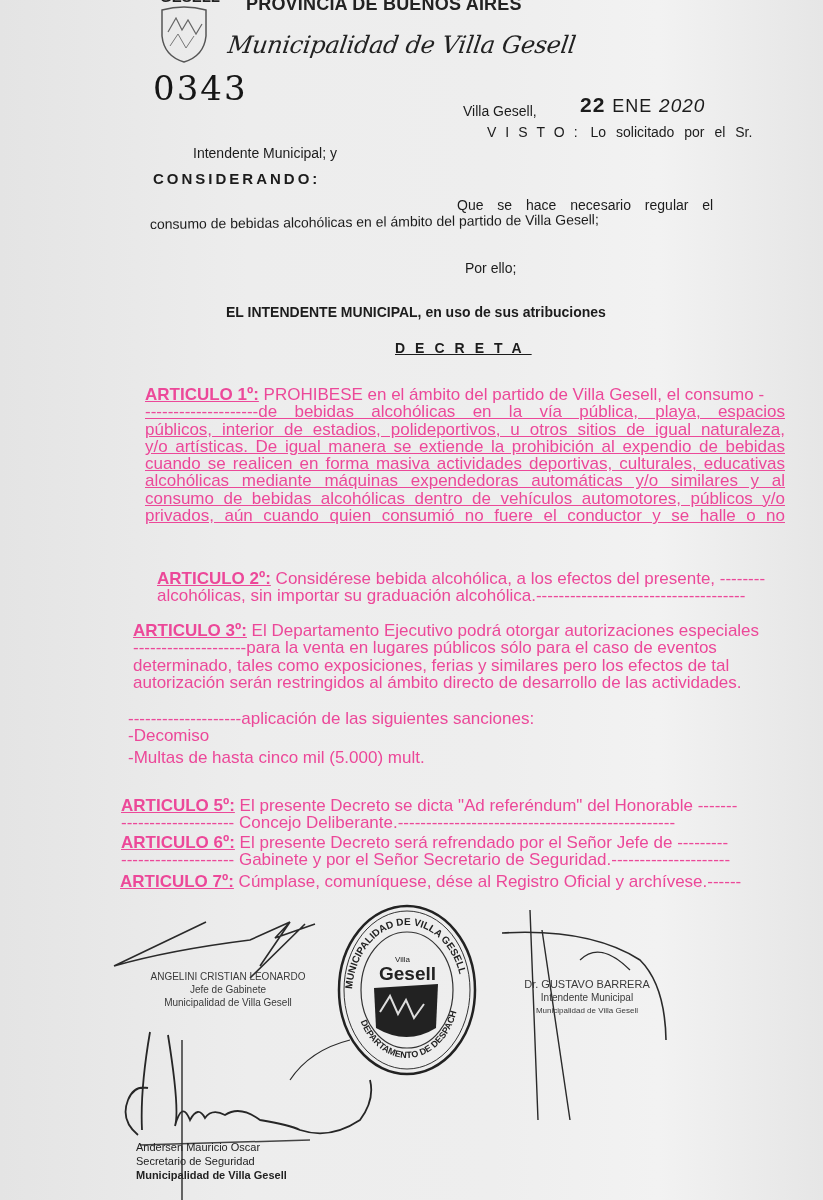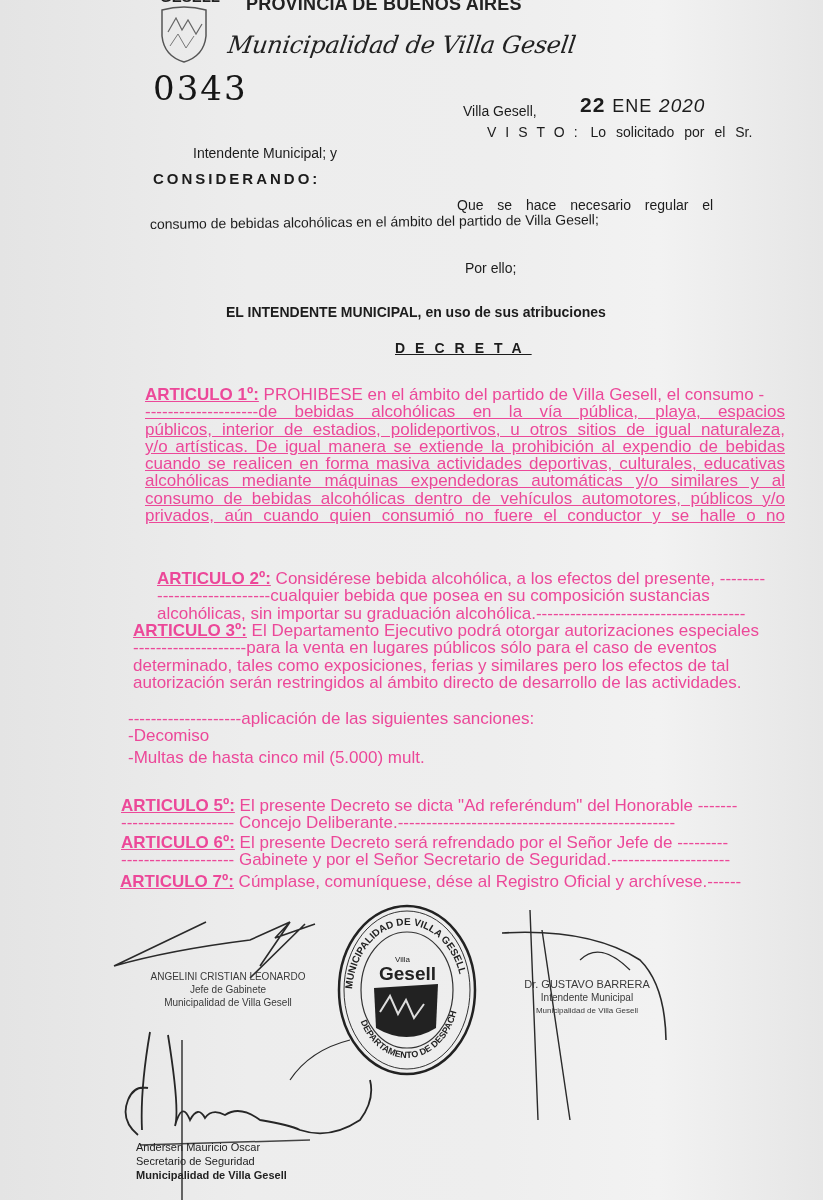--- a/index.html
+++ b/index.html
@@ -72,21 +72,20 @@
   <span class="line just">públicos, interior de estadios, polideportivos, u otros sitios de igual naturaleza,</span>
   <span class="line just">y/o artísticas. De igual manera se extiende la prohibición al expendio de bebidas</span>
   <span class="line just">cuando se realicen en forma masiva actividades deportivas, culturales, educativas</span>
   <span class="line just">alcohólicas mediante máquinas expendedoras automáticas y/o similares y al</span>
   <span class="line just">consumo de bebidas alcohólicas dentro de vehículos automotores, públicos y/o</span>
   <span class="line just">privados, aún cuando quien consumió no fuere el conductor y se halle o no</span>
 </div>
 
 <div class="body-text" style="top:570px; left:132px; width:640px;margin-left:25px;">
   <span class="line"><span class="art">ARTICULO 2º:</span> <span>Considérese bebida alcohólica, a los efectos del presente, --------</span></span>
-  <span class="line">--------------------cualquier bebida que posea en su composición sustancias</span>
   <span class="line">alcohólicas, sin importar su graduación alcohólica.-------------------------------------</span>
 </div>
 
 <div class="body-text" style="top:622px; left:133px; width:645px;">
   <span class="line"><span class="art">ARTICULO 3º:</span> <span>El Departamento Ejecutivo podrá otorgar autorizaciones especiales</span></span>
   <span class="line">--------------------para la venta en lugares públicos sólo para el caso de eventos</span>
   <span class="line">determinado, tales como exposiciones, ferias y similares pero los efectos de tal</span>
   <span class="line">autorización serán restringidos al ámbito directo de desarrollo de las actividades.</span>
 </div>
 

